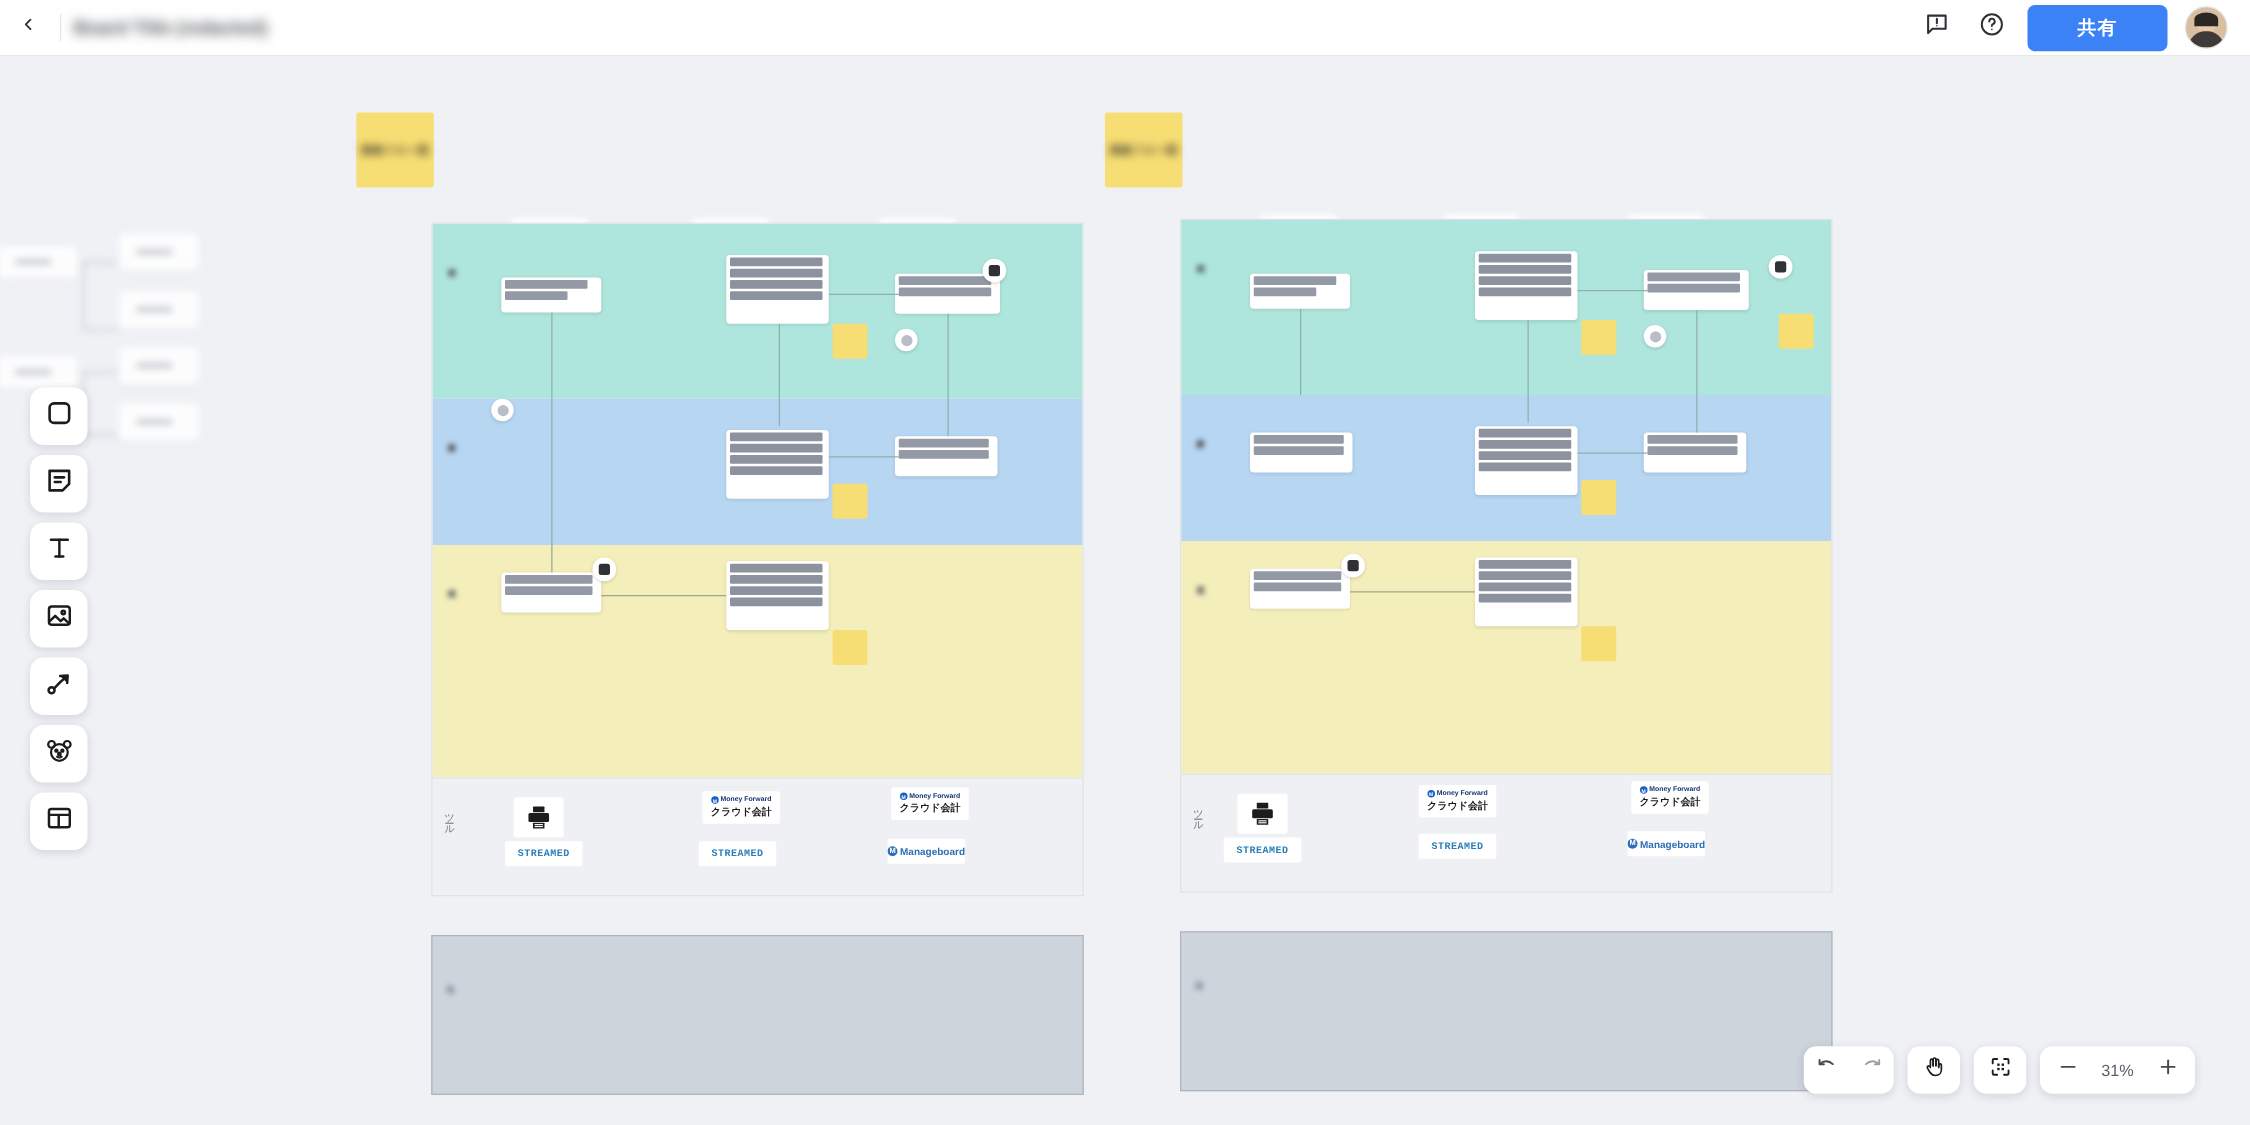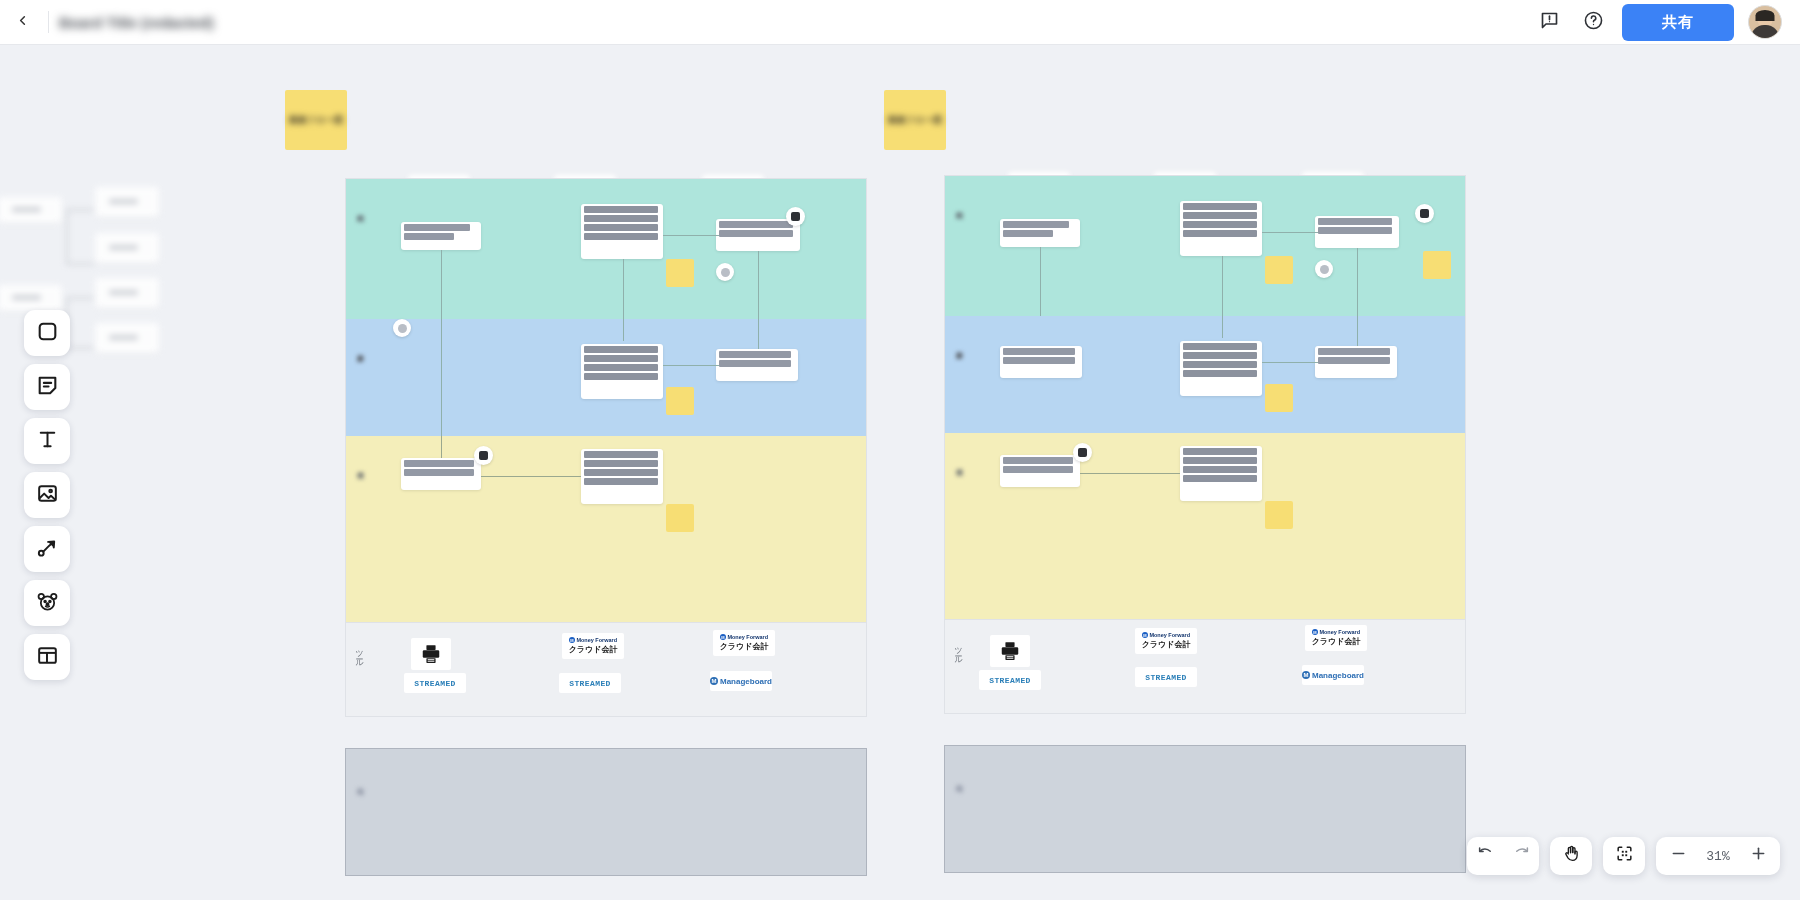--- a/index.html
+++ b/index.html
@@ -257,24 +257,23 @@
     width: 46px; height: 46px; border-radius: 11px;
     background: #fff;
     box-shadow: 0 2px 7px rgba(20,30,60,.13);
     display: flex; align-items: center; justify-content: center;
     cursor: pointer;
   }
   .tool svg { width: 25px; height: 25px; }
 
   
   .bottomctl {
-    position: absolute; right: 20px; bottom: 25px;
+    position: absolute; right: 44px; bottom: 25px;
     display: flex; align-items: center; gap: 11px;
     z-index: 50;
-    font-family: Liberation Mono, monospace;
   }
   .ctl-group {
     background: #fff; border-radius: 10px;
     box-shadow: 0 2px 8px rgba(20,30,60,.14);
     display: flex; align-items: center; height: 38px;
   }
   .ctl-btn {
     width: 36px; height: 38px;
     display: flex; align-items: center; justify-content: center;
     cursor: pointer;

